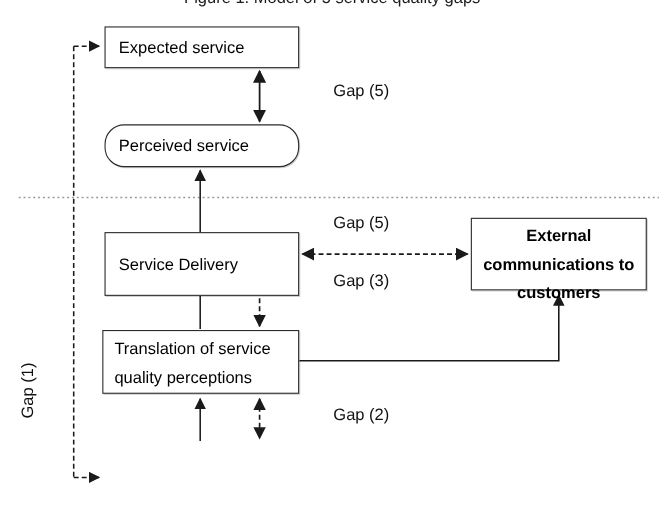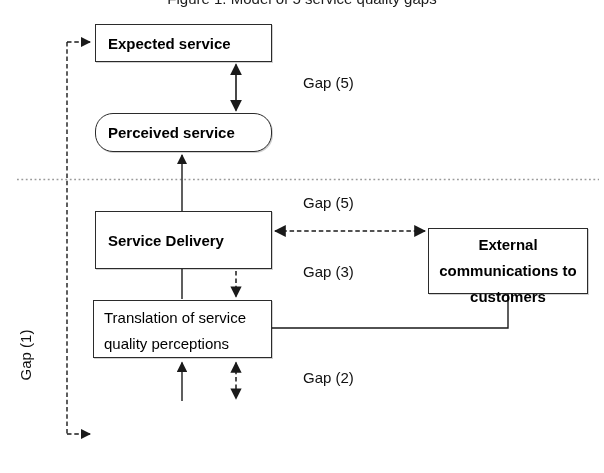--- a/index.html
+++ b/index.html
@@ -13,21 +13,21 @@
     position:absolute; top:-10px; left:0; width:604px;
     text-align:center; font-size:15px; color:#1c1c1c;
   }
   svg.lines { position:absolute; left:0; top:0; }
   .box {
     position:absolute; background:#fff;
     border:1.4px solid #2b2b2b; box-sizing:border-box;
     font-size:15px; color:#000;
     box-shadow:1px 1px 0 rgba(0,0,0,0.18);
   }
-  .box.single { display:flex; align-items:center; padding-left:12px;font-weight:bold; }
+  .box.single { display:flex; align-items:center; padding-left:12px; }
   .box.multiline { white-space:pre-line; line-height:26px; padding:4px 10px; }
   .box.centered { text-align:center; padding:3px 2px; font-weight:bold; overflow:visible; }
   .gap-label { position:absolute; font-size:15px; color:#111; }
   .gap-vertical {
     position:absolute; left:0px; top:346px; width:52px; height:18px;
     text-align:center; transform:rotate(-90deg);
   }
 </style>
 </head>
 <body>
@@ -69,27 +69,27 @@
   </div>
 
   <div class="box single" style="left:95px; top:113px; width:177px; height:39px;border-radius:18px;">
     <span>Perceived service</span>
   </div>
 
   <div class="box single" style="left:95px; top:211px; width:177px; height:58px;">
     <span>Service Delivery</span>
   </div>
 
-  <div class="box multiline centered" style="left:428px; top:198px; width:160px; height:66px;margin-top:30px;">External
+  <div class="box multiline centered" style="left:428px; top:198px; width:160px; height:66px;">External
 communications to
 customers</div>
 
   <div class="box multiline" style="left:93px; top:300px; width:179px; height:58px;">Translation of service
 quality perceptions</div>
 
 
   <div class="gap-label" style="left:303px; top:74px;">Gap (5)</div>
   <div class="gap-label" style="left:303px; top:194px;">Gap (5)</div>
-  <div class="gap-label" style="left:303px; top:263px;">Gap (3)</div>
+  <div class="gap-label" style="left:303px; top:247px;">Gap (3)</div>
   <div class="gap-label" style="left:303px; top:369px;">Gap (2)</div>
   <div class="gap-label gap-vertical">Gap (1)</div>
 
 </div>
 
 </body></html>

